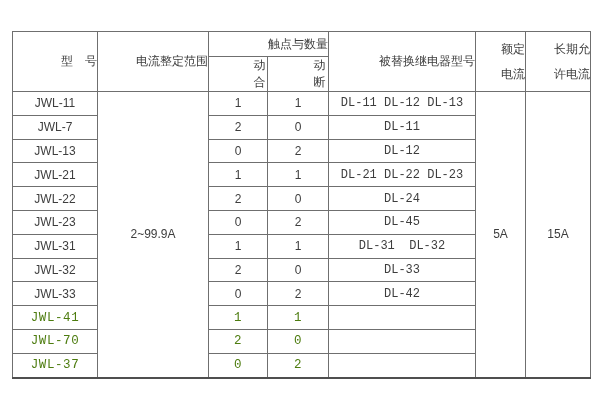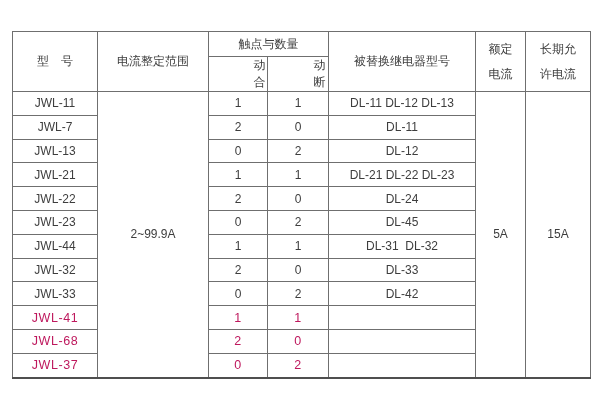--- a/index.html
+++ b/index.html
@@ -31,32 +31,32 @@
     border: 1px solid #6f6f6f;
     text-align: center;
     vertical-align: middle;
     font-size: 12px;
     font-weight: normal;
     color: #3d3d3d;
     padding: 0;
     overflow: hidden;
   }
   tr.hdr-sub td, tr.hdr-sub th { height: 24px; padding-left: 43px; }
-  tr.hdr-top th { height: 24px; }
+  tr.hdr-top th { height: 24px; text-align: right; }
   tr.data-row td { height: 22.8px; margin-left: 48px; }
   .two-line {
     white-space: pre-line;
     line-height: 2.05;
   }
-  .pre { white-space: pre; }
+  .pre { white-space: pre; font-family: Liberation Mono, monospace; }
   tr.serif-row td.serif-cell {
-    font-family: Liberation Sans, sans-serif;
+    font-family: Liberation Mono, monospace;
     font-size: 12.5px;
     letter-spacing: 0.6px;
-    color: #be185d;
+    color: #4d7c0f;
   }
 </style>
 </head>
 <body>
 
 <div class="stage">
   <table class="spec">
     <colgroup>
       <col style="width:85px">
       <col style="width:111px">
@@ -115,21 +115,21 @@
         <td>0</td>
         <td class="pre">DL-24</td>
       </tr>
       <tr class="data-row">
         <td>JWL-23</td>
         <td>0</td>
         <td>2</td>
         <td class="pre">DL-45</td>
       </tr>
       <tr class="data-row">
-        <td>JWL-44</td>
+        <td>JWL-31</td>
         <td>1</td>
         <td>1</td>
         <td class="pre">DL-31  DL-32</td>
       </tr>
       <tr class="data-row">
         <td>JWL-32</td>
         <td>2</td>
         <td>0</td>
         <td class="pre">DL-33</td>
       </tr>
@@ -139,21 +139,21 @@
         <td>2</td>
         <td class="pre">DL-42</td>
       </tr>
       <tr class="data-row serif-row">
         <td class="serif-cell">JWL-41</td>
         <td class="serif-cell">1</td>
         <td class="serif-cell">1</td>
         <td class="pre"></td>
       </tr>
       <tr class="data-row serif-row">
-        <td class="serif-cell">JWL-68</td>
+        <td class="serif-cell">JWL-70</td>
         <td class="serif-cell">2</td>
         <td class="serif-cell">0</td>
         <td class="pre"></td>
       </tr>
       <tr class="data-row serif-row">
         <td class="serif-cell">JWL-37</td>
         <td class="serif-cell">0</td>
         <td class="serif-cell">2</td>
         <td class="pre"></td>
       </tr>

